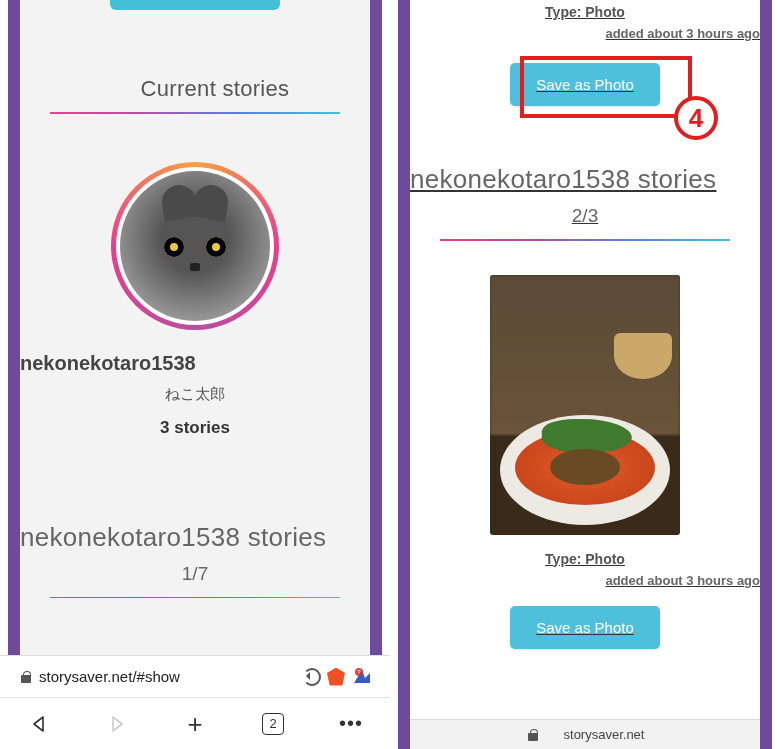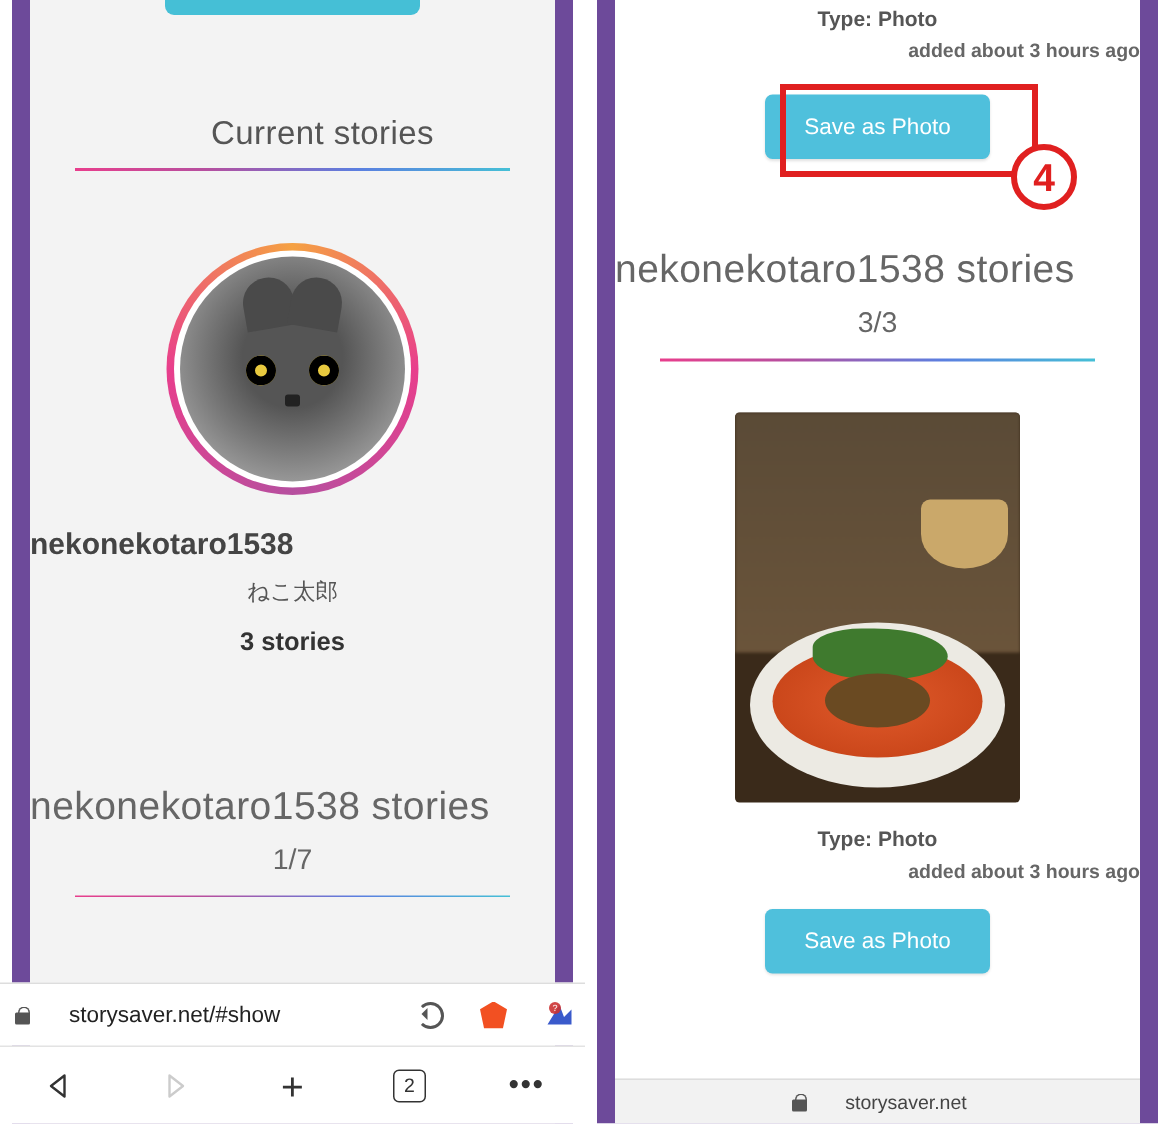--- a/index.html
+++ b/index.html
@@ -20,21 +20,21 @@
     height: 749px;
     background: linear-gradient(#6d4a9a,#6d4a9a);
     padding: 0 12px;
   }
   .inner {
     background: #f3f3f3;
     height: 100%;
     position: relative;
     overflow: hidden;
   }
-  .inner-right { background:#fff; }
+  .inner-right { background:#fff;text-decoration:underline; }
   .top-btn-bar {
     height: 18px;
     display:flex; justify-content:center;
   }
   .top-btn {
     width: 170px; height: 10px;
     background:#45bfd6;
     border-radius: 0 0 6px 6px;
   }
   .section-title {
@@ -83,21 +83,21 @@
     margin-top:84px; letter-spacing:0.3px;
   }
   .stories-idx { text-align:center; font-size:19px; font-weight:300; color:#666; margin-top:10px;}
   .grad-line2 { height:1.5px; margin:12px 30px 0 30px;
     background: linear-gradient(90deg,#e83e8c 0%,#b64f9f 30%,#5b7fe0 65%,#45bfd6 100%);}
 
   
   .addrbar {
     position:absolute; left:0; right:0; bottom:52px; height:42px;
     background:#fff; border-top:1px solid #ddd;
-    display:flex; align-items:center; padding:0 8px; gap:24px;
+    display:flex; align-items:center; padding:0 19px; gap:6px;
     font-size:15px; color:#333;
   }
   .lock-icon{ display:inline-block; width:14px; height:14px; position:relative;}
   .lock-icon::before{content:""; position:absolute; top:5px; left:2px; width:10px; height:8px; background:#555; border-radius:1px;}
   .lock-icon::after{content:""; position:absolute; top:1px; left:4px; width:6px; height:6px; border:1.5px solid #555; border-bottom:none; border-radius:6px 6px 0 0;}
   .addr-url{ flex:1; font-size:15px; color:#222;}
   .reload-icon{ width:18px; height:18px; border:2px solid #555; border-radius:50%; border-left-color:transparent; position:relative;}
   .reload-icon::after{content:""; position:absolute; left:-3px; top:2px; border:4px solid transparent; border-right-color:#555;}
   .brave-icon{ width:18px; height:18px; background:#f25022; clip-path: polygon(50% 0,100% 30%,85% 100%,15% 100%,0 30%); position:relative;}
   .brave-badge{ width:18px; height:18px; margin-left:2px; display:flex; align-items:center; justify-content:center;}
@@ -246,21 +246,21 @@
         <div class="meta-line2">added about 3 hours ago</div>
 
         <button class="save-btn">Save as Photo</button>
 
         <div class="callout-box"></div>
         <div class="callout-badge">
             <span>4</span>
           </div>
 
         <div class="stories-hdr" style="margin-top:58px">nekonekotaro1538 stories</div>
-        <div class="stories-idx">3/3</div>
+        <div class="stories-idx">2/3</div>
         <div class="grad-line2"></div>
 
         <div class="story-photo">
           <div class="bg-blur"></div>
           <div class="steamer"></div>
           <div class="bowl"></div>
           <div class="soup"></div>
           <div class="greens"></div>
           <div class="meat"></div>
         </div>

